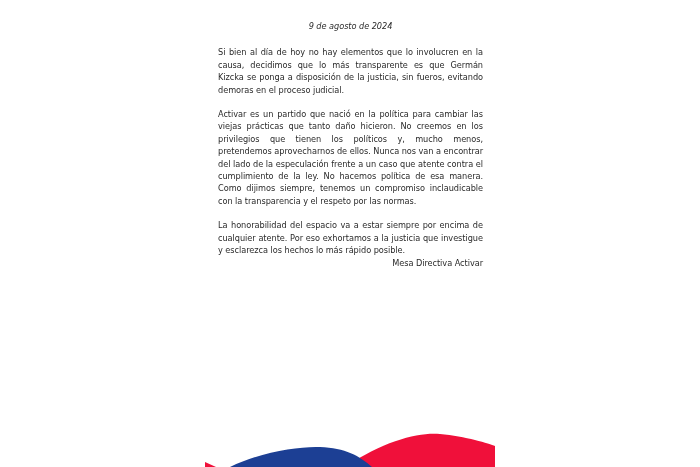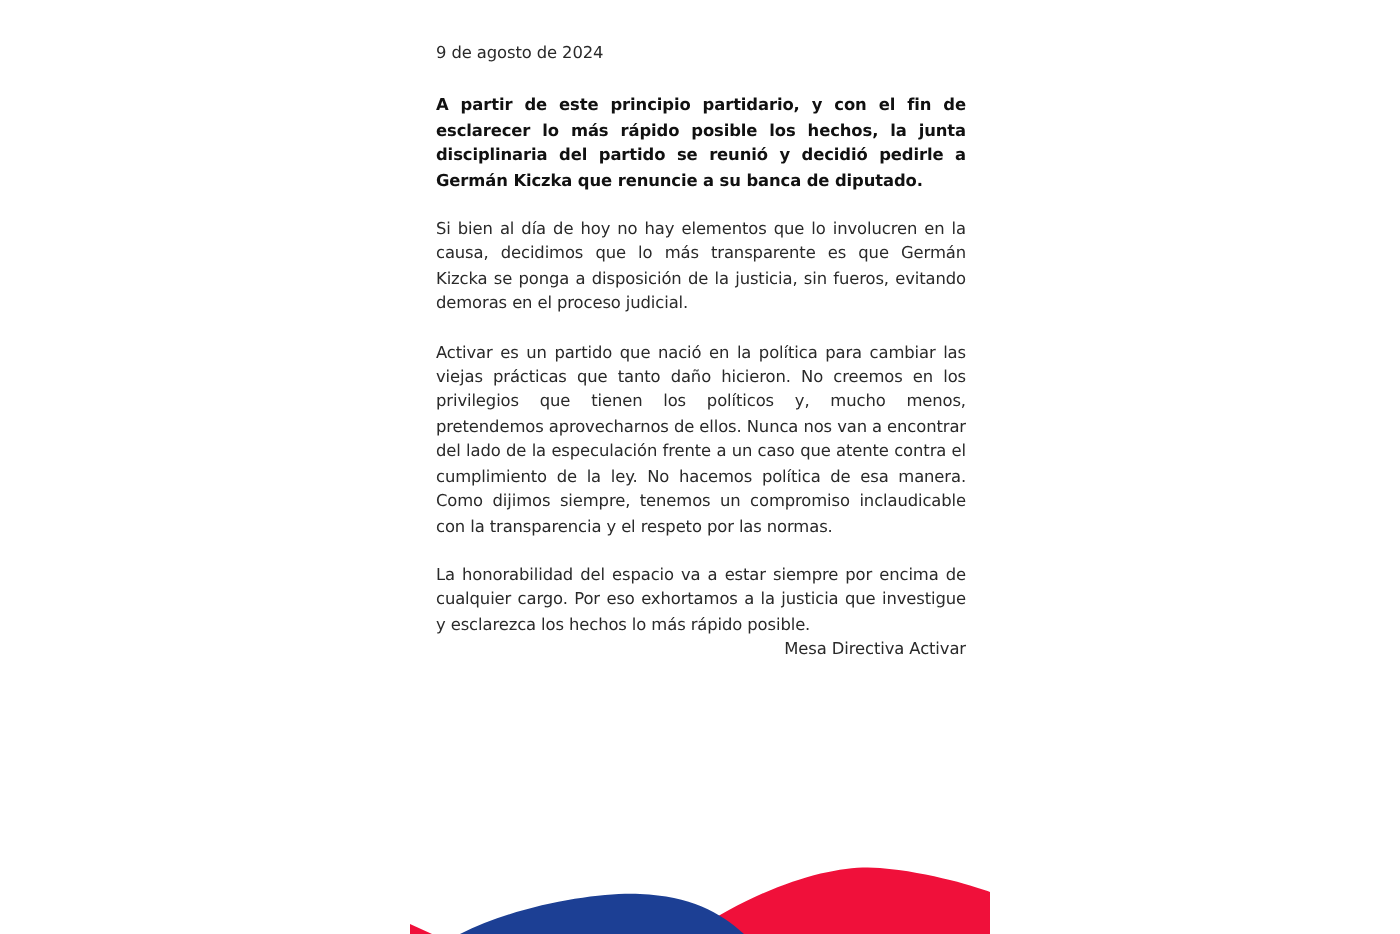--- a/index.html
+++ b/index.html
@@ -24,22 +24,23 @@
     .content {
       position: absolute;
       left: 218px;
       top: 20px;
       width: 265px;
       font-size: 8.2px;
       line-height: 12.4px;
       letter-spacing: -0.05px;
     }
     .date {
-      text-align: left;
+      text-align: center;
       margin: 0 0 14px 0;
+      font-style: italic;
     }
     .para {
       text-align: justify;
       text-align-last: left;
       margin: 0 0 12px 0;
     }
     .para.bold {
       font-weight: bold;
       color: #111;
       margin-bottom: 0;
@@ -58,24 +59,23 @@
       width: 700px;
       height: 47px;
     }
   </style>
 </head>
 <body>
 
 <div class="page">
   <div class="content">
     <p class="date">9 de agosto de 2024</p>
-    <p class="para bold">A partir de este principio partidario, y con el fin de esclarecer lo más rápido posible los hechos, la junta disciplinaria del partido se reunió y decidió pedirle a Germán Kiczka que renuncie a su banca de diputado.</p>
     <p class="para tight">Si bien al día de hoy no hay elementos que lo involucren en la causa, decidimos que lo más transparente es que Germán Kizcka se ponga a disposición de la justicia, sin fueros, evitando demoras en el proceso judicial.</p>
     <p class="para">Activar es un partido que nació en la política para cambiar las viejas prácticas que tanto daño hicieron. No creemos en los privilegios que tienen los políticos y, mucho menos, pretendemos aprovecharnos de ellos. Nunca nos van a encontrar del lado de la especulación frente a un caso que atente contra el cumplimiento de la ley. No hacemos política de esa manera. Como dijimos siempre, tenemos un compromiso inclaudicable con la transparencia y el respeto por las normas.</p>
-    <p class="para" style="margin-bottom:0">La honorabilidad del espacio va a estar siempre por encima de cualquier cargo. Por eso exhortamos a la justicia que investigue y esclarezca los hechos lo más rápido posible.</p>
+    <p class="para" style="margin-bottom:0">La honorabilidad del espacio va a estar siempre por encima de cualquier atente. Por eso exhortamos a la justicia que investigue y esclarezca los hechos lo más rápido posible.</p>
     <p class="signature">Mesa Directiva Activar</p>
   </div>
 
   <svg class="waves" viewBox="0 420 700 47" preserveAspectRatio="none">
 
     <path d="M205 462 L205 467 L216 467 Z" fill="#f0103a"></path>
 
     <path d="M345 467 C 385 440, 420 432, 440 434 C 465 436, 490 444, 495 446 L 495 467 Z" fill="#f0103a"></path>
 
     <path d="M230 467 C 260 452, 300 446, 320 447 C 345 448, 360 456, 372 467 Z" fill="#1c3f94"></path>

